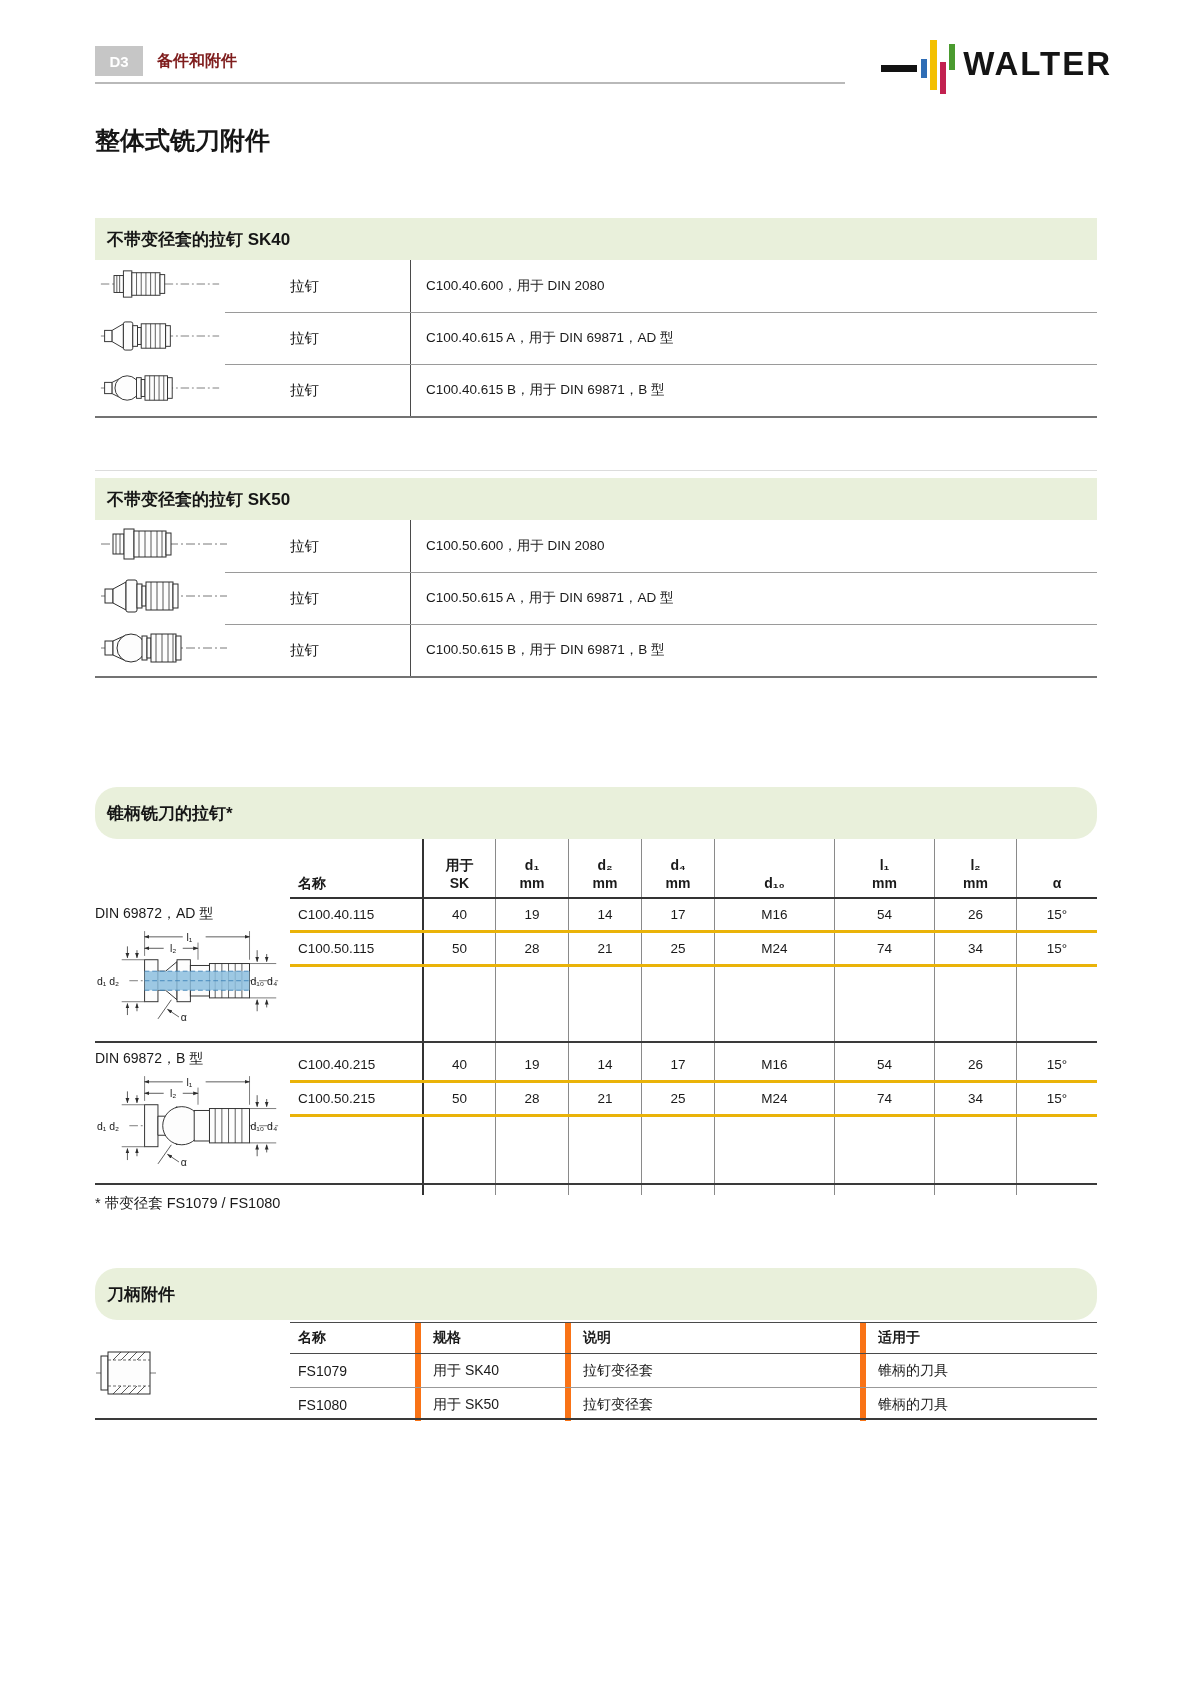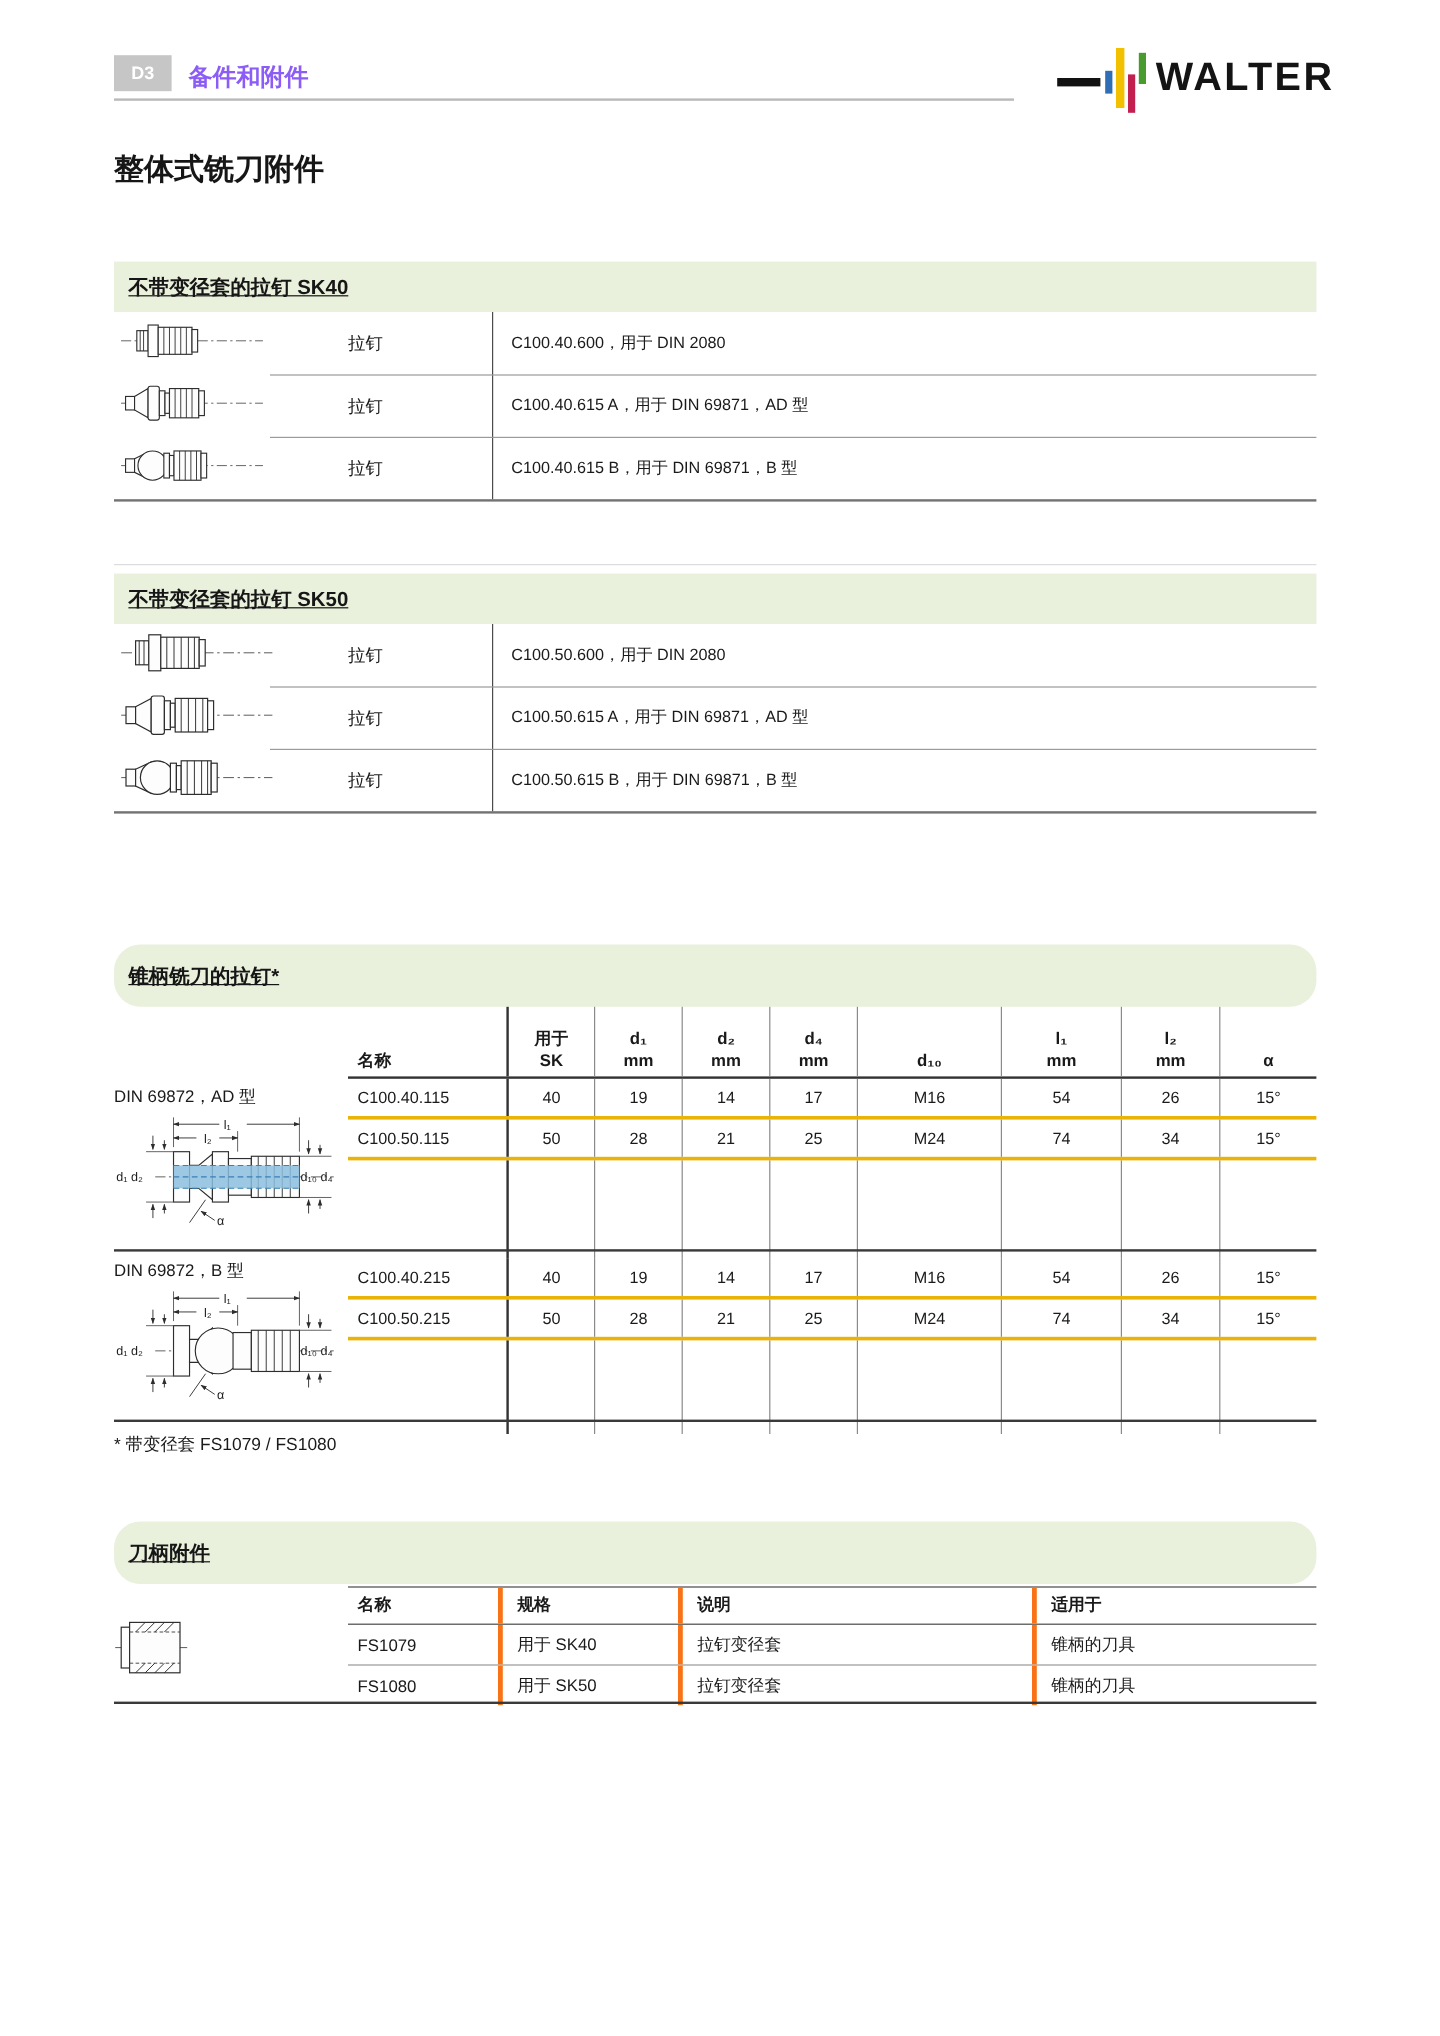--- a/index.html
+++ b/index.html
@@ -3,38 +3,38 @@
 <meta charset="utf-8">
 <style>
   html,body{margin:0;padding:0;background:#fff;}
   body{font-family:"Liberation Sans","DejaVu Sans",sans-serif;color:#1a1a1a;}
   .page{position:relative;width:1200px;height:1697px;background:#fff;overflow:hidden;}
 
   
   .hdr{position:absolute;top:46px;left:95px;width:750px;height:36px;border-bottom:2px solid #b9b9b9;}
   .badge{position:absolute;left:0;top:0;width:48px;height:30px;background:#c6c6c6;color:#ffffff;
          font-weight:bold;font-size:15px;display:flex;align-items:center;justify-content:center;}
-  .chapter{position:absolute;left:62px;top:5px;font-size:20px;font-weight:bold;color:#8b5cf6;}
+  .chapter{position:absolute;left:62px;top:5px;font-size:16px;font-weight:bold;color:#7f1d1d;}
 
   .logo{position:absolute;top:38px;right:88px;height:58px;display:flex;align-items:flex-start;}
   .logo .bars{position:relative;width:72px;height:58px;}
   .logo .bar{position:absolute;}
   .b-dash{left:0;top:27px;width:36px;height:7px;background:#121212;}
   .b-blue{left:40px;top:21px;width:6px;height:19px;}
   .b-yellow{left:49px;top:2px;width:7px;height:50px;}
   .b-red{left:59px;top:24px;width:6px;height:32px;}
   .b-green{left:68px;top:6px;width:6px;height:26px;}
   .logo .word{font-size:33px;font-weight:800;letter-spacing:2px;color:#141414;margin-left:10px;margin-top:7px;}
 
   .title{position:absolute;top:124px;left:95px;font-size:25px;font-weight:bold;color:#161616;}
 
   
   .sec{position:absolute;left:95px;width:1002px;}
   .band{height:42px;background:#e9f0db;display:flex;align-items:center;padding-left:12px;
-        box-sizing:border-box;font-size:17px;font-weight:bold;color:#161616;text-decoration:underline;}
+        box-sizing:border-box;font-size:17px;font-weight:bold;color:#161616;}
   .band.tall{height:52px;border-radius:22px;}
 
   
   .rows{position:relative;border-bottom:2px solid #737373;}
   .vline{position:absolute;left:315px;top:0;bottom:0;width:1px;background:#4a4a4a;}
   .srow{height:52px;display:flex;align-items:center;position:relative;}
   .srow.sep::before{content:"";position:absolute;left:130px;right:0;top:0;height:1px;background:#9a9a9a;}
   .srow .img{width:195px;box-sizing:border-box;padding-left:4px;}
   .srow .lab{width:120px;font-size:14.5px;}
   .srow .desc{padding-left:16px;font-size:13.5px;}
@@ -56,21 +56,21 @@
   .trow>div.lft{justify-content:flex-start;padding-left:8px;}
   .tempty>div{height:100%;}
   .rule{position:absolute;left:0;width:1002px;height:2px;background:#3a3a3a;}
   .dinlabel{position:absolute;left:0;font-size:14px;color:#1a1a1a;}
   .diag{position:absolute;left:0;}
   .footnote{position:absolute;left:95px;top:1194px;font-size:14.5px;}
 
   
   .htable{position:absolute;left:195px;top:54px;width:807px;}
   .hgrid{display:grid;grid-template-columns:125px 150px 295px 237px;}
-  .hgrid>div{border-left:4px solid #f97316;box-sizing:border-box;display:flex;align-items:center;
+  .hgrid>div{border-left:6px solid #f97316;box-sizing:border-box;display:flex;align-items:center;
              padding-left:12px;font-size:14px;}
   .hgrid>div:first-child{border-left:none;padding-left:8px;}
   .hhead{height:30px;border-top:1px solid #4a4a4a;border-bottom:1px solid #4a4a4a;}
   .hhead>div{font-weight:bold;}
   .hrow{height:33px;}
   .hrow.sep{border-top:1px solid #999;}
   .sleeve{position:absolute;left:0;top:76px;}
 
   .pageno{position:absolute;top:1634px;left:95px;width:1002px;text-align:right;
           font-size:15px;font-weight:bold;color:#757575;}

